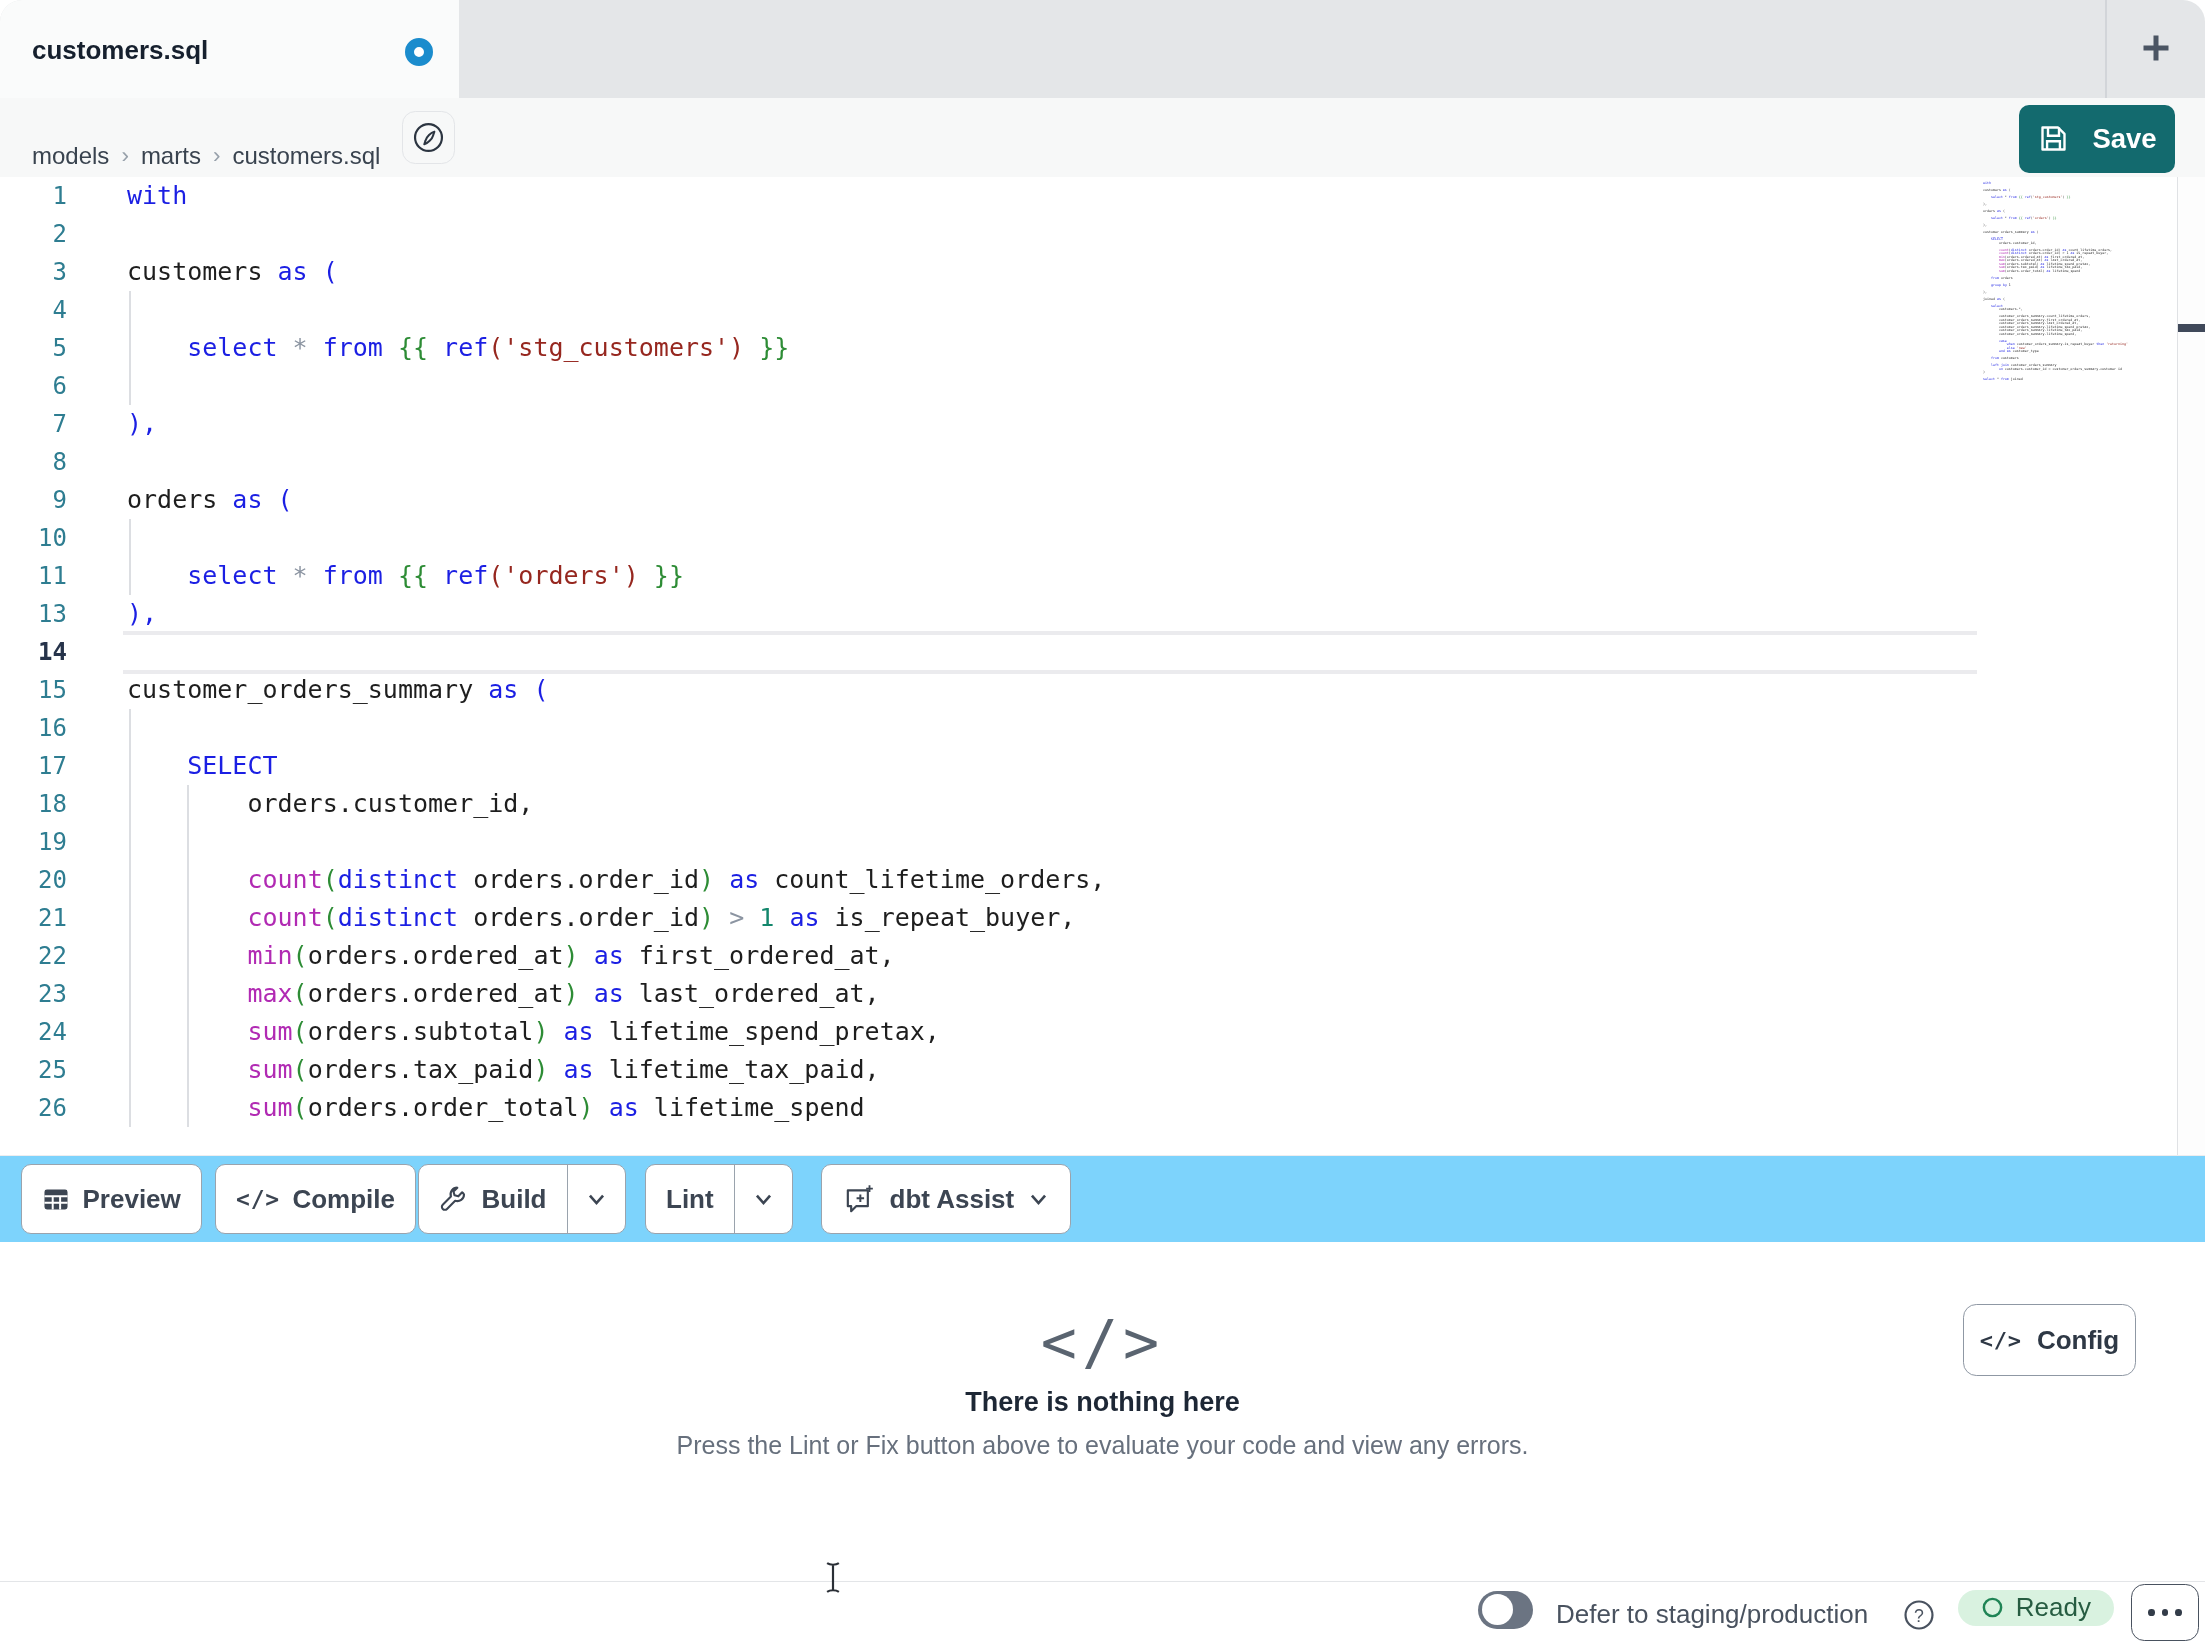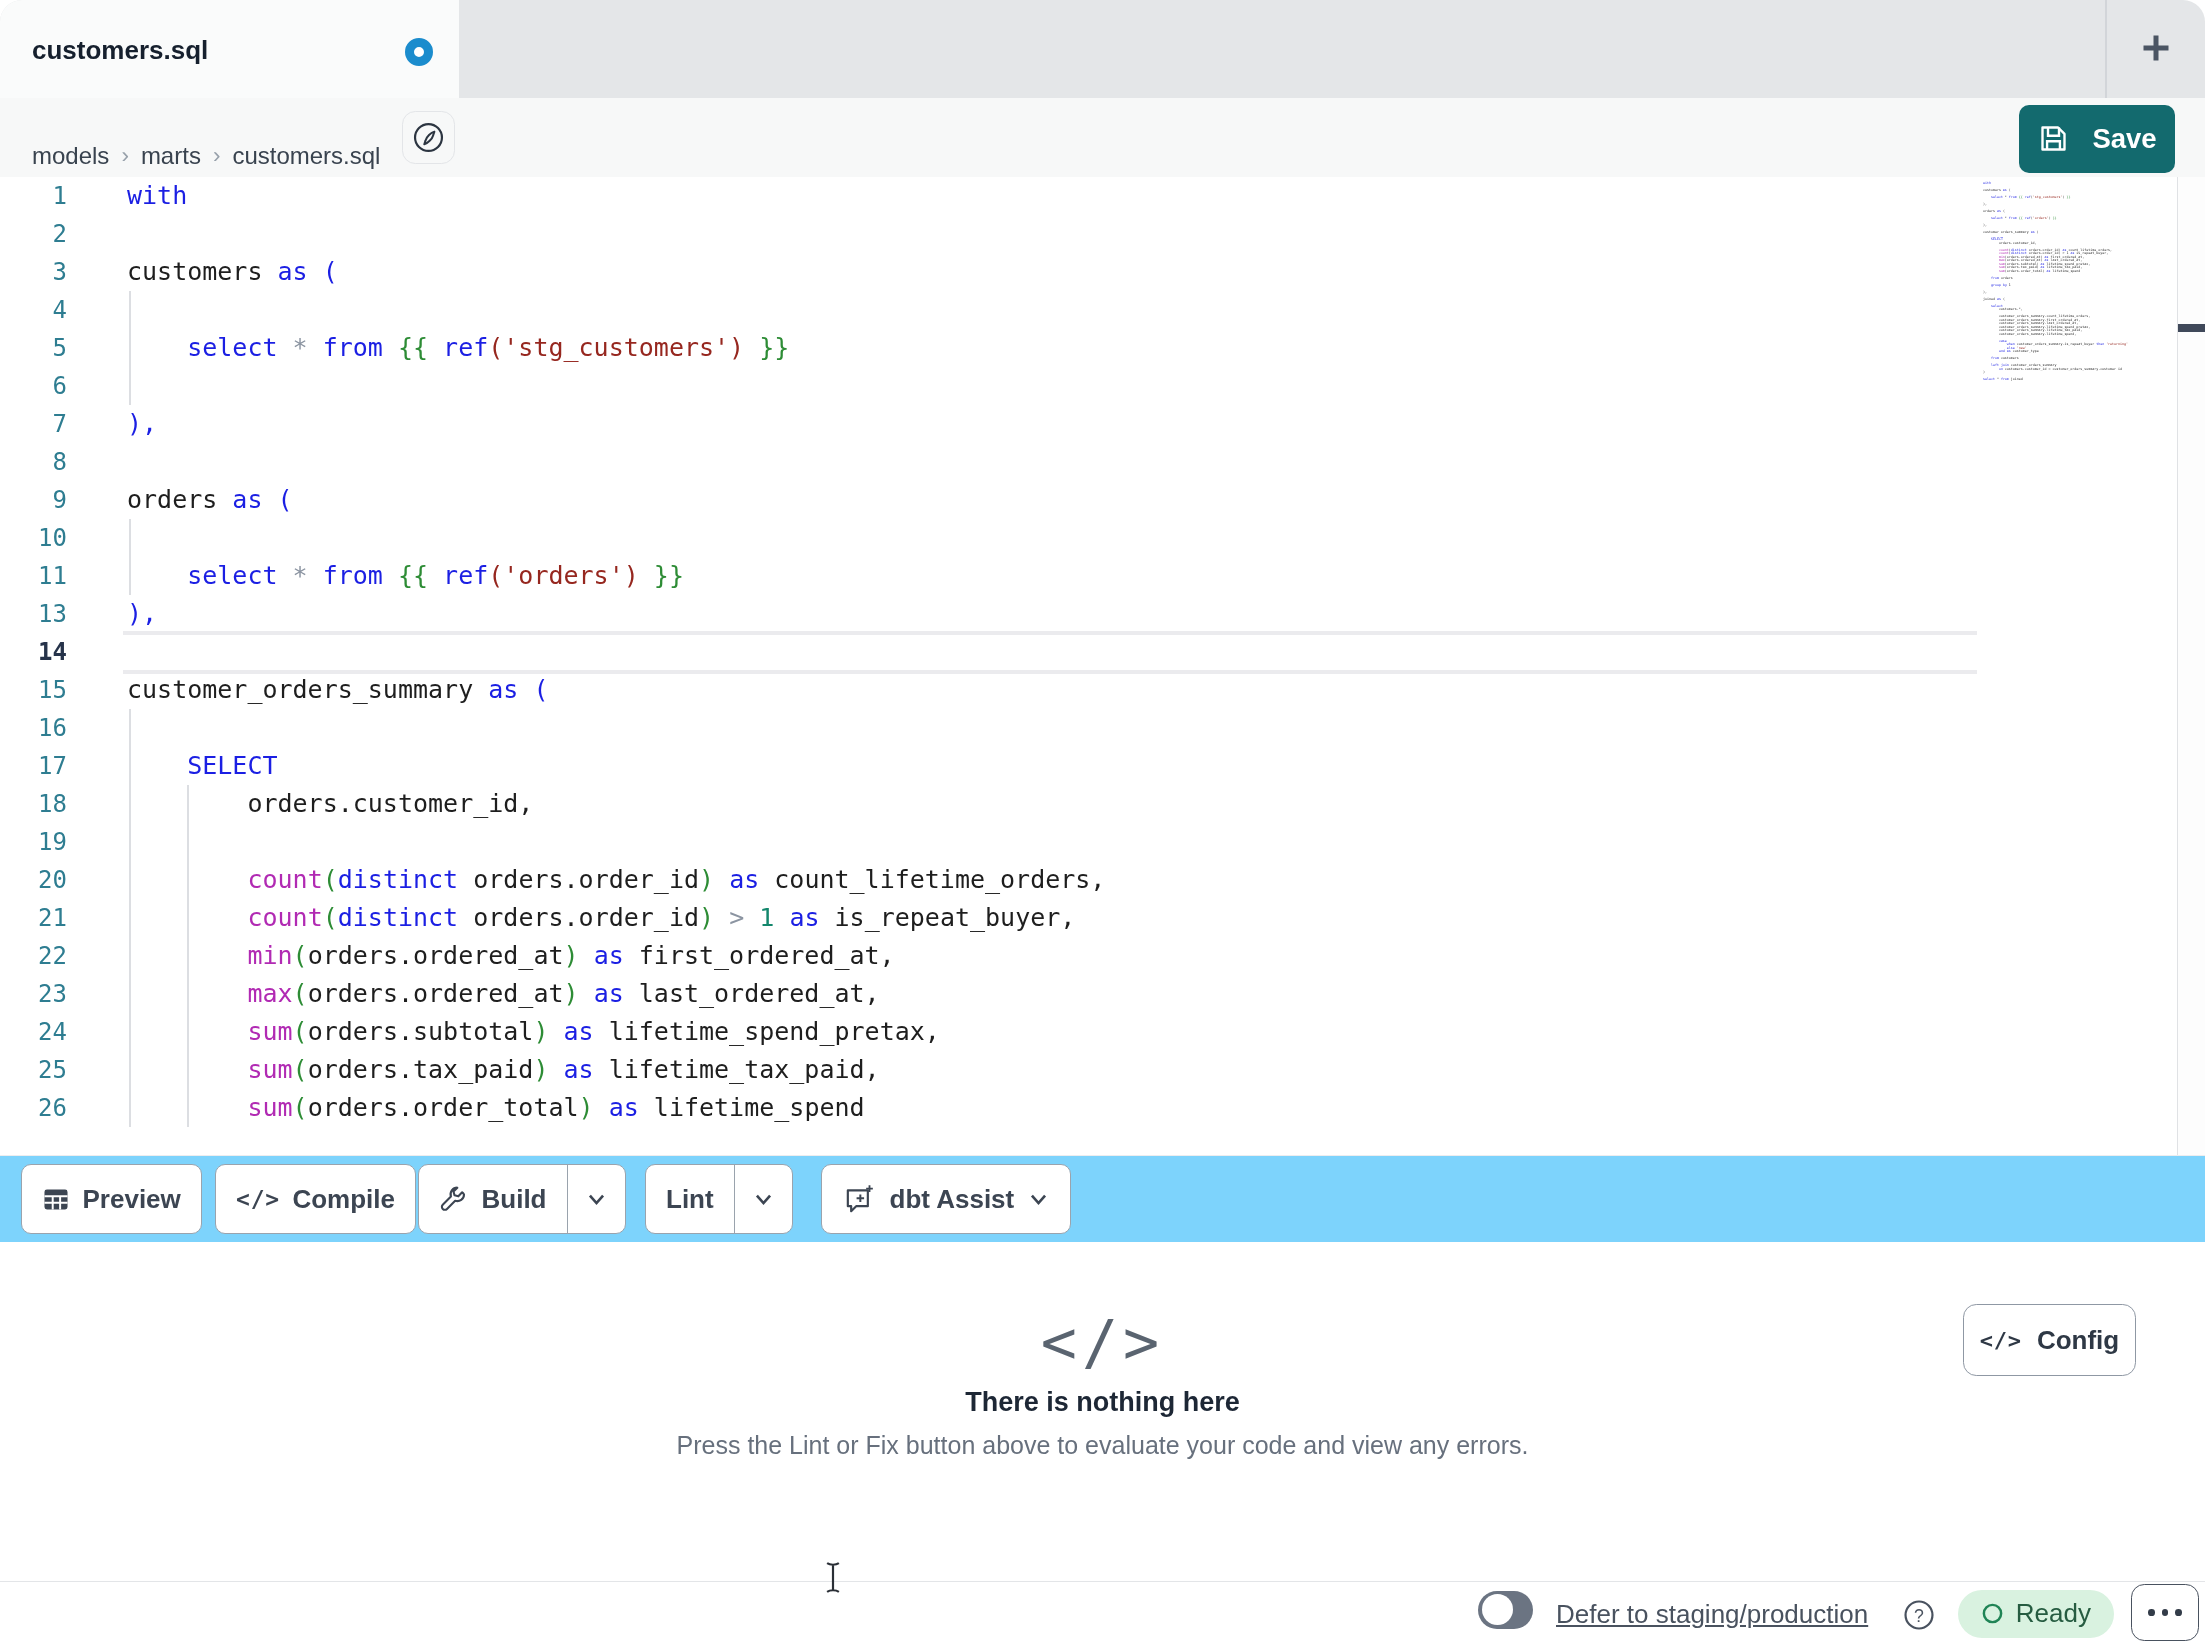--- a/index.html
+++ b/index.html
@@ -70,23 +70,23 @@
   .empty-sub{margin-top:13.3px;font-size:25px;color:#67707d;}
   .config-btn{position:absolute;left:1963px;top:62px;width:173px;height:72px;border:1.7px solid #8f98a4;border-radius:13.3px;
               background:#fff;display:flex;align-items:center;justify-content:center;gap:15px;font-size:26px;
               font-weight:600;color:#2e3845;box-sizing:border-box;font-family:"Liberation Sans",sans-serif;cursor:pointer;}
   .config-btn .code-glyph{font-size:22px;}
 
   
   .statusbar{position:absolute;left:0;top:1581px;width:2205px;height:68px;background:#fff;border-top:1.7px solid #e3e5e8;box-sizing:border-box;}
   .toggle{position:absolute;left:1478px;top:9.2px;width:55px;height:38px;background:#6b7482;border-radius:19px;cursor:pointer;}
   .knob{position:absolute;left:4.2px;top:3.3px;width:31px;height:31px;background:#fff;border-radius:50%;}
-  .defer-label{position:absolute;left:1556px;top:0;line-height:64px;font-size:26px;color:#49525f;text-decoration:underline;}
+  .defer-label{position:absolute;left:1556px;top:0;line-height:64px;font-size:26px;color:#49525f;}
   .help-icon{position:absolute;left:1903px;top:16.7px;width:32px;height:32px;}
-  .ready{position:absolute;left:1958px;top:7.5px;width:156px;height:48px;background:#d9f2e0;border-radius:24px;
+  .ready{position:absolute;left:1958px;top:7.5px;width:156px;height:36px;background:#d9f2e0;border-radius:24px;
          display:flex;align-items:center;justify-content:center;gap:11.7px;font-size:26px;color:#265c41;}
   .more-btn{position:absolute;left:2131px;top:1.7px;width:68px;height:57px;border:1.7px solid #49525f;border-radius:13.3px;
             background:#fff;display:flex;align-items:center;justify-content:center;gap:6.7px;box-sizing:border-box;cursor:pointer;}
   .dot{width:6.7px;height:6.7px;border-radius:50%;background:#333c49;}
   .ibeam{position:absolute;left:822px;top:1559px;}
 </style>
 </head>
 <body>
 
 <div id="app">

